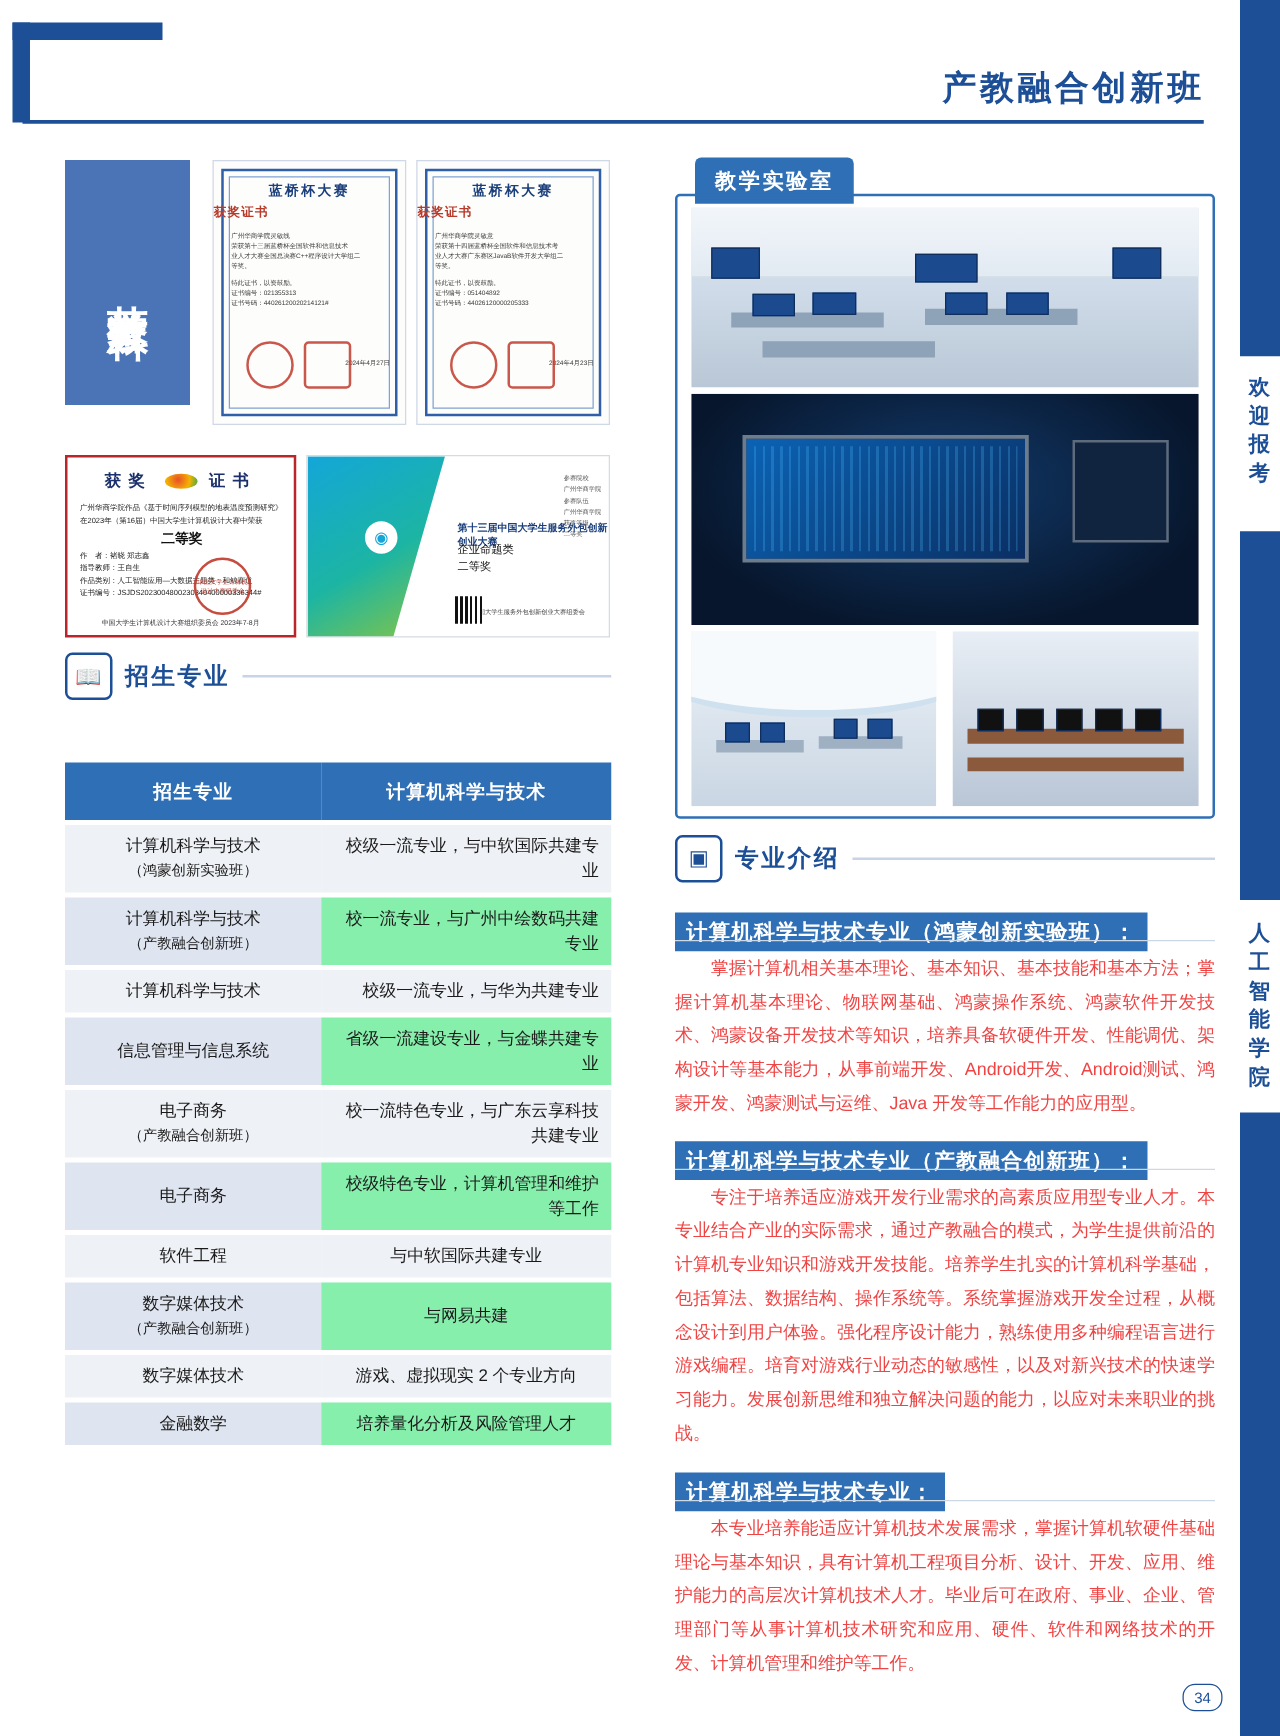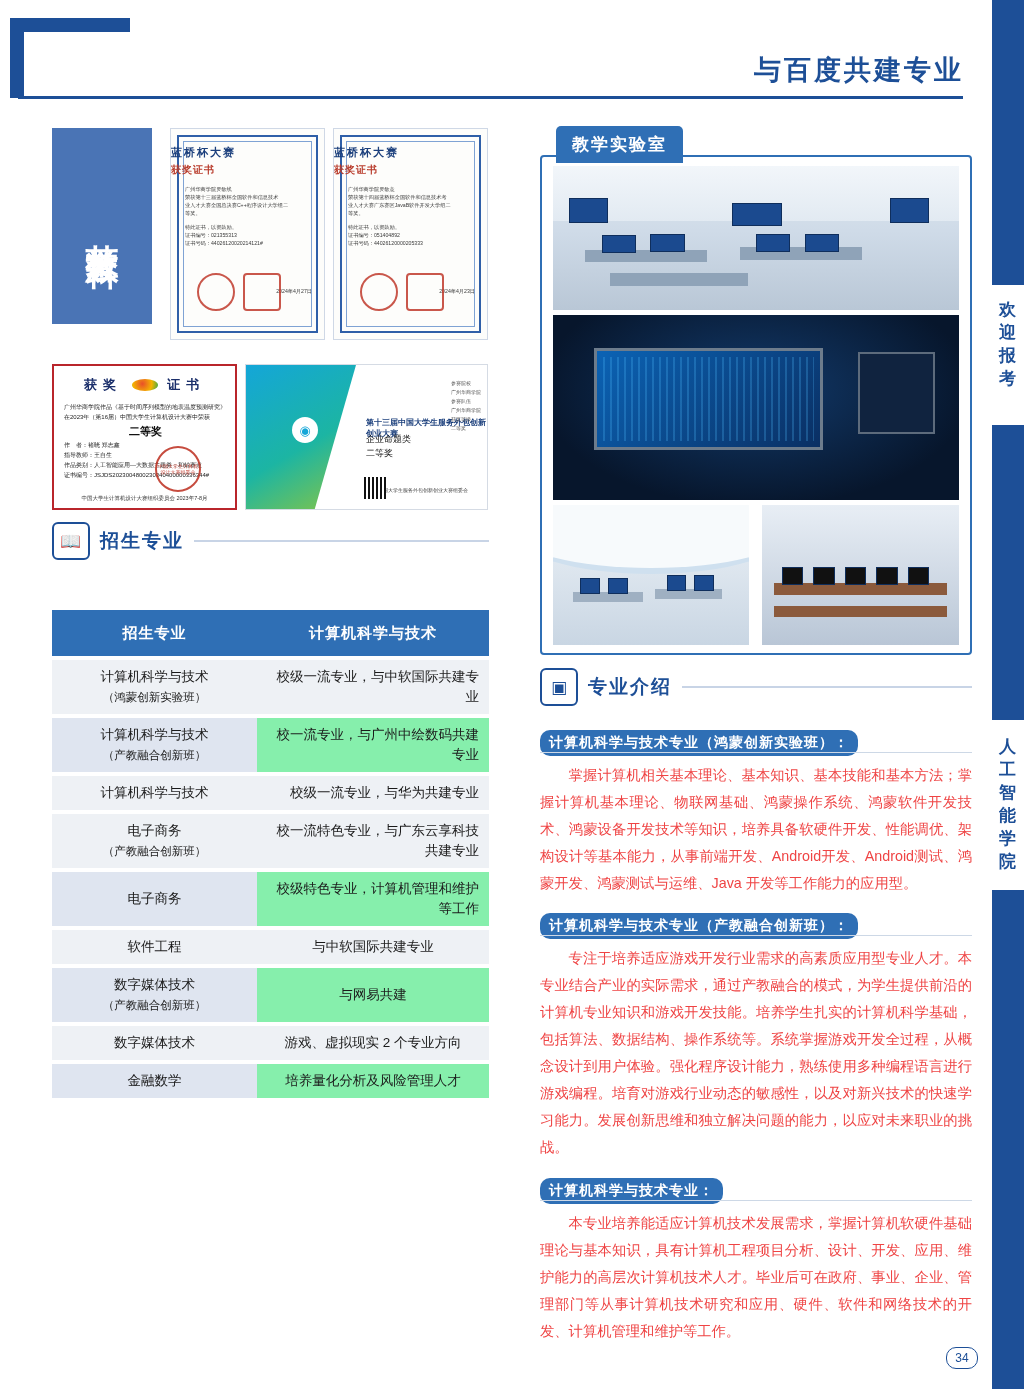--- a/index.html
+++ b/index.html
@@ -26,21 +26,21 @@
   .head-corner2{position:absolute;left:10px;top:18px;width:120px;height:14px;background:#1d4f97;}
 
   
   .honor-box{position:absolute;left:52px;top:128px;width:100px;height:196px;background:#4a74b5;
              color:#fff;font-size:33px;font-weight:bold;letter-spacing:4px;
              display:flex;align-items:center;justify-content:center;}
   .honor-box span{writing-mode:vertical-rl;line-height:50px;}
   .cert{position:absolute;background:#fdfdfb;border:1px solid #cfd8e6;box-sizing:border-box;}
   .cert-inner{position:absolute;inset:6px;border:2px solid #2f5fa8;}
   .cert-inner2{position:absolute;inset:4px;border:1px solid #7fa3d4;}
-  .cert-head{position:absolute;left:0;right:0;top:16px;text-align:left;color:#1b3f7c;
+  .cert-head{position:absolute;left:0;right:0;top:16px;text-align:center;color:#1b3f7c;
              font-size:11px;font-weight:bold;letter-spacing:2px;}
   .cert-sub{position:absolute;left:0;right:0;top:34px;color:#b83a2a;
             font-size:10px;font-weight:bold;letter-spacing:1px;}
   .cert-lines{position:absolute;left:14px;right:12px;top:56px;font-size:5.2px;line-height:8px;
               color:#3a3a3a;}
   .cert-lines div{white-space:nowrap;overflow:hidden;}
   .seal{position:absolute;width:34px;height:34px;border:2px solid #c0392b;border-radius:50%;
         opacity:.85;}
   .seal.s2{border-radius:4px;}
   
@@ -108,35 +108,35 @@
              background:linear-gradient(135deg,#0b63b5,#0a2f63);border:3px solid #6d7c8c;}
   .bigscreen:after{content:"";position:absolute;inset:6px;
              background:repeating-linear-gradient(90deg,rgba(80,190,255,.25) 0 2px,transparent 2px 7px);}
   .sidepanel{position:absolute;right:6%;top:20%;width:18%;height:42%;background:#10233f;border:2px solid #5d6b7c;}
   .curvelab{width:100%;height:100%;background:linear-gradient(#eef3f8,#c9d6e3);position:relative;}
   .curvelab:before{content:"";position:absolute;left:-20%;top:-10%;width:140%;height:55%;
         border-bottom:6px solid #cfe0ef;border-radius:0 0 60% 60%;background:#f7fafc;}
   .pcrow{width:100%;height:100%;background:linear-gradient(#e8eef5,#b9c6d6);position:relative;}
 
   
-  .tag{position:absolute;background:#2f6fb5;color:#fff;font-size:14px;font-weight:bold;
-       padding:4px 9px;letter-spacing:1px;border-radius:10px;}
+  .tag{position:absolute;background:#2f6fb5;color:#fff;font-size:17px;font-weight:bold;
+       padding:4px 9px;letter-spacing:1px;}
   .tag-line{position:absolute;height:1px;background:#cdd8e6;}
   .para{position:absolute;font-size:14.3px;line-height:27px;color:#ef4444;text-align:justify;
         text-indent:2em;}
   .pagenum{position:absolute;right:46px;bottom:20px;width:30px;height:20px;border:1px solid #1d4f97;
            border-radius:10px;color:#1d4f97;font-size:12px;display:flex;align-items:center;
            justify-content:center;}
 </style>
 </head>
 <body>
 
 <div class="head-corner"></div>
 <div class="head-corner2"></div>
-<div class="head-title">与百度共建专业</div>
+<div class="head-title">产教融合创新班</div>
 <div class="head-rule"></div>
 
 <div class="edge"></div>
 <div class="edge-white-1"></div>
 <div class="edge-white-2"></div>
 <div class="edge-txt a">
   <span>欢</span>
   <span>迎</span>
   <span>报</span>
   <span>考</span>
@@ -258,20 +258,24 @@
     <td class="left">
       <span>计算机科学与技术</span>
       <span class="sml">（产教融合创新班）</span>
     </td>
     <td class="right">校一流专业，与广州中绘数码共建专业</td>
   </tr>
   <tr class="odd">
     <td class="left">计算机科学与技术</td>
     <td class="right">校级一流专业，与华为共建专业</td>
   </tr>
+  <tr class="even">
+    <td class="left">信息管理与信息系统</td>
+    <td class="right">省级一流建设专业，与金蝶共建专业</td>
+  </tr>
   <tr class="odd">
     <td class="left">
       <span>电子商务</span>
       <span class="sml">（产教融合创新班）</span>
     </td>
     <td class="right">校一流特色专业，与广东云享科技共建专业</td>
   </tr>
   <tr class="even">
     <td class="left">电子商务</td>
     <td class="right">校级特色专业，计算机管理和维护等工作</td>

